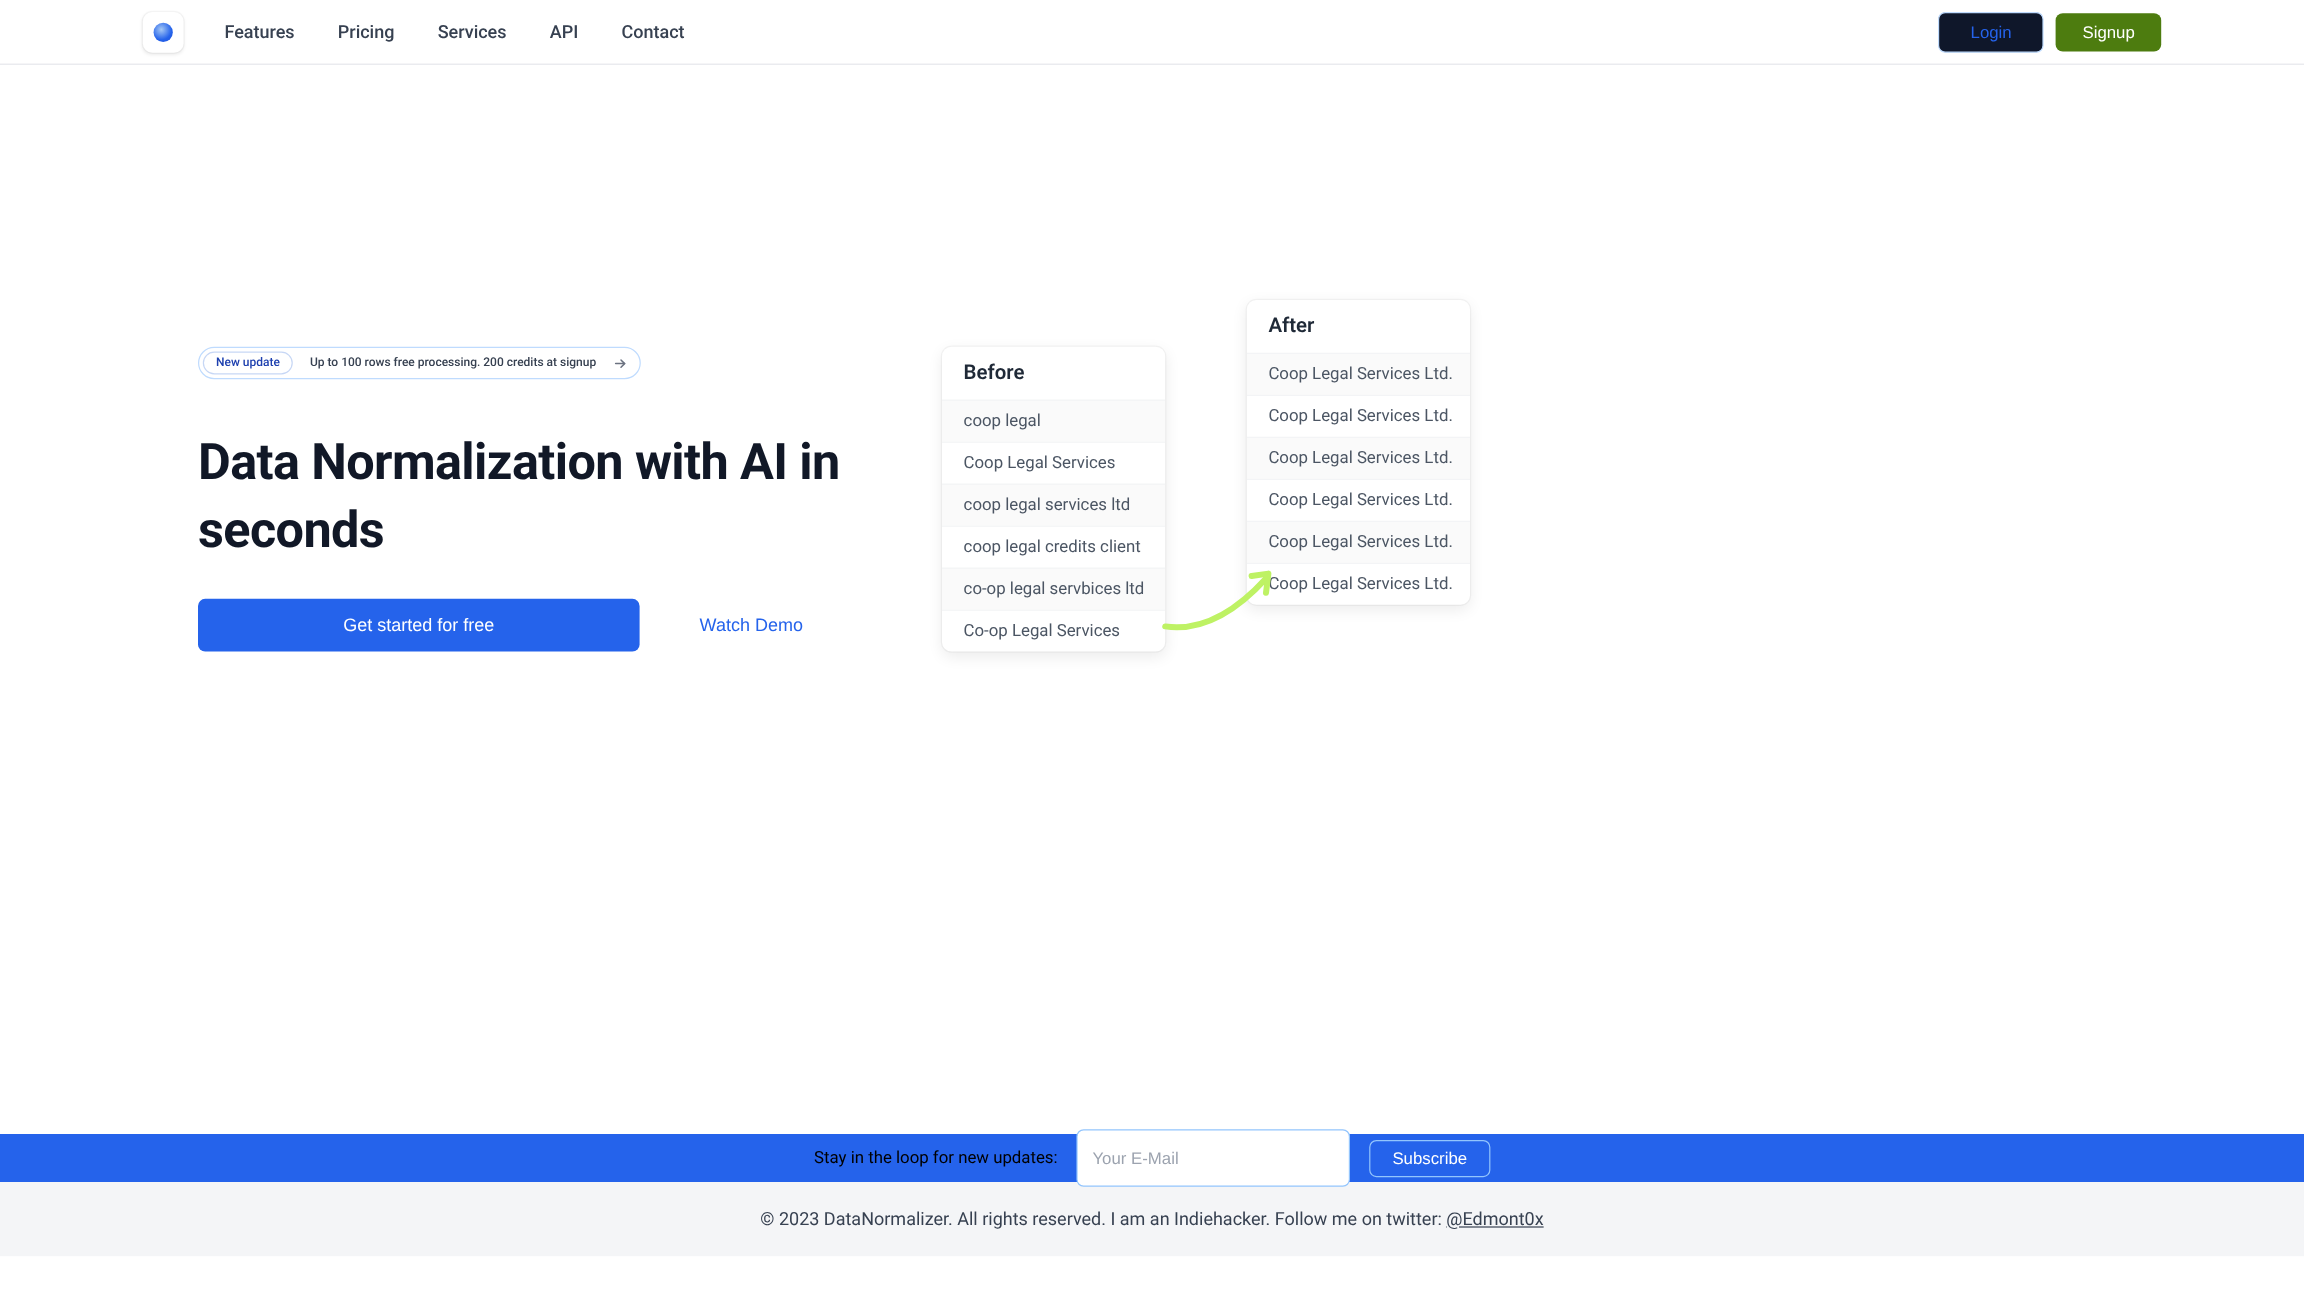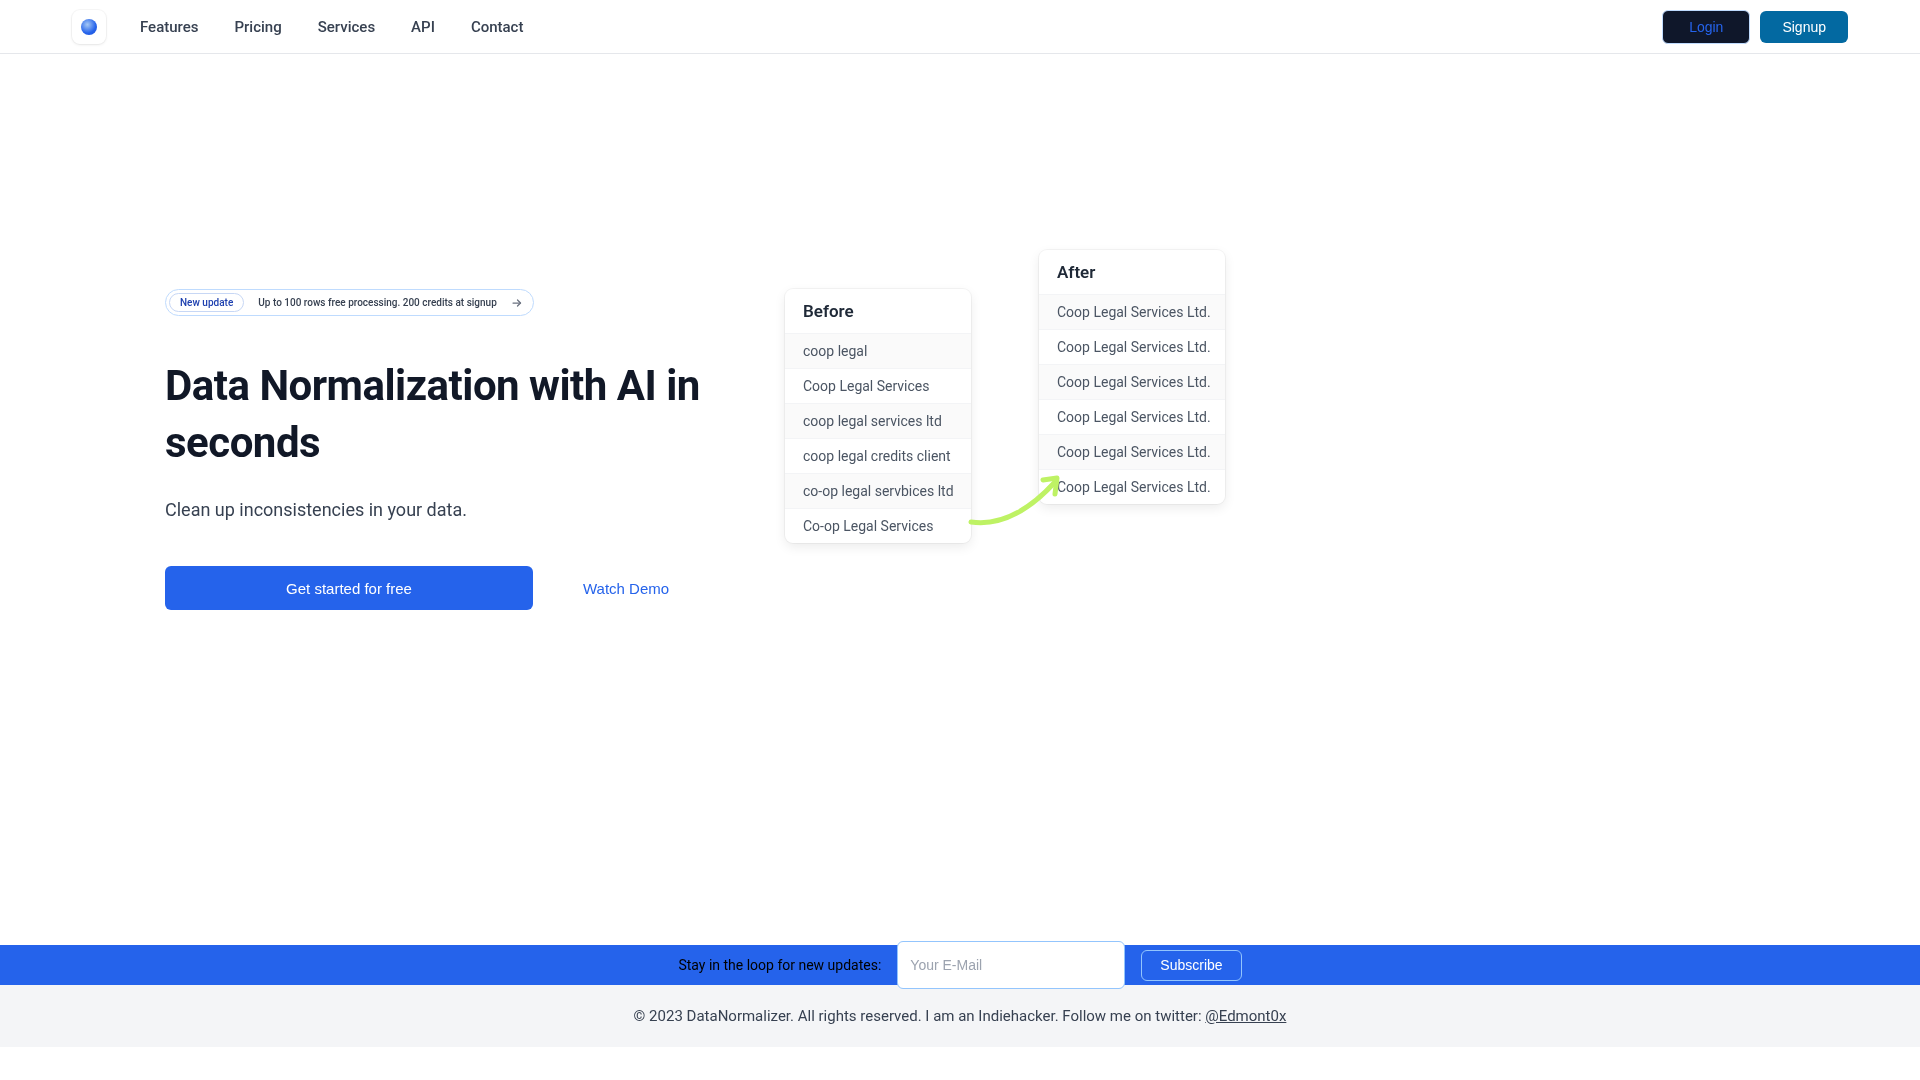--- a/index.html
+++ b/index.html
@@ -1,27 +1,27 @@
 <!DOCTYPE html>
 <html><head>
   <meta charset="utf-8">
   <style>
     * { margin: 0; padding: 0; box-sizing: border-box; }
     body { font-family: -apple-system, BlinkMacSystemFont, 'Segoe UI', Roboto, Helvetica, Arial, sans-serif; color: #1f2937; background: #fff; }
     
     
-    .header { border-bottom: 1px solid #e5e7eb; padding: 0 72px; height: 54px; display: flex; align-items: center; justify-content: space-between; }
+    .header { border-bottom: 1px solid #e5e7eb; padding: 0 119px; height: 54px; display: flex; align-items: center; justify-content: space-between; }
     .header-left { display: flex; align-items: center; gap: 24px; }
     .logo { width: 34px; height: 34px; background: #fff; border-radius: 8px; display: flex; align-items: center; justify-content: center; box-shadow: 0 1px 3px rgba(0,0,0,0.08), 0 0 0 1px rgba(0,0,0,0.03); }
     .logo-inner { width: 16px; height: 16px; border-radius: 50%; background: radial-gradient(circle at 40% 35%, #a5c8f5 0%, #2563eb 60%, #1e4ed8 100%); }
     .nav { display: flex; gap: 36px; margin-left: 10px; }
     .nav a { color: #374151; font-size: 15px; font-weight: 500; text-decoration: none; cursor: pointer; }
     .header-right { display: flex; gap: 10px; align-items: center; }
     .btn-login { border: 1px solid #bfdbfe; color: #2563eb; background: #0f172a; padding: 8px 26px; border-radius: 6px; font-size: 14px; font-weight: 500; cursor: pointer; }
-    .btn-signup { border: none; background: #0369a1; color: #fff; padding: 8px 22px; border-radius: 6px; font-size: 14px; font-weight: 500; cursor: pointer; }
+    .btn-signup { border: none; background: #4d7c0f; color: #fff; padding: 8px 22px; border-radius: 6px; font-size: 14px; font-weight: 500; cursor: pointer; }
     
     
     .hero { padding: 180px 165px 0 165px; display: flex; justify-content: space-between; align-items: flex-start; gap: 60px; min-height: calc(100vh - 54px - 135px); }
     .hero-left { flex: 0 0 560px; padding-top: 55px; }
     .badge { display: inline-flex; align-items: center; gap: 14px; border: 1px solid #bfdbfe; border-radius: 999px; padding: 3px 10px 3px 3px; margin-bottom: 42px; cursor: pointer; }
     .badge-pill { font-size: 10px; font-weight: 500; color: #1e40af; border: 1px solid #c7d7f5; border-radius: 999px; padding: 3px 10px; }
     .badge-text { font-size: 10px; color: #374151; font-weight: 500; }
     .badge-arrow { color: #6b7280; display: inline-flex; }
     h1 { font-size: 42px; font-weight: 700; line-height: 1.35; color: #111827; margin-bottom: 28px; letter-spacing: -0.5px; }
     .subtitle { font-size: 18px; color: #374151; margin-bottom: 46px; }
@@ -77,21 +77,20 @@
       <span class="badge-pill">New update</span>
       <span class="badge-text">Up to 100 rows free processing. 200 credits at signup</span>
       <span class="badge-arrow">
         <svg width="12" height="12" viewBox="0 0 24 24" fill="none" stroke="currentColor" stroke-width="2.5" stroke-linecap="round" stroke-linejoin="round">
             <line x1="4" y1="12" x2="19" y2="12"></line>
             <polyline points="13 6 19 12 13 18"></polyline>
           </svg>
       </span>
     </div>
     <h1>Data Normalization with AI in seconds</h1>
-    <p class="subtitle">Clean up inconsistencies in your data.</p>
     <div class="cta-row">
       <button class="btn-primary">Get started for free</button>
       <button class="btn-demo">Watch Demo</button>
     </div>
   </div>
 
   <div class="hero-right">
     <div class="card card-before">
       <div class="card-header">Before</div>
       <div class="card-row">coop legal</div>

